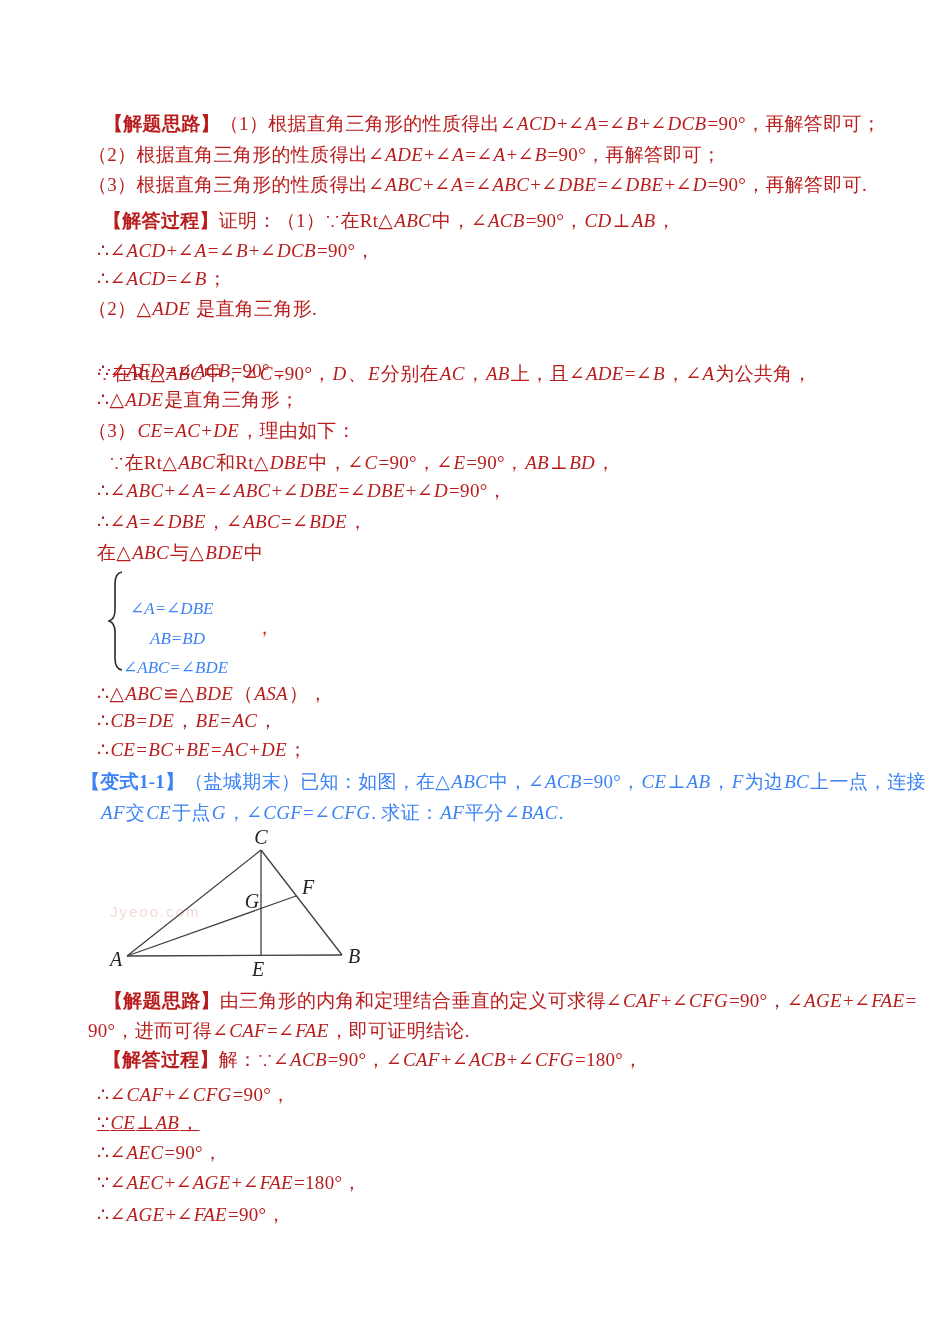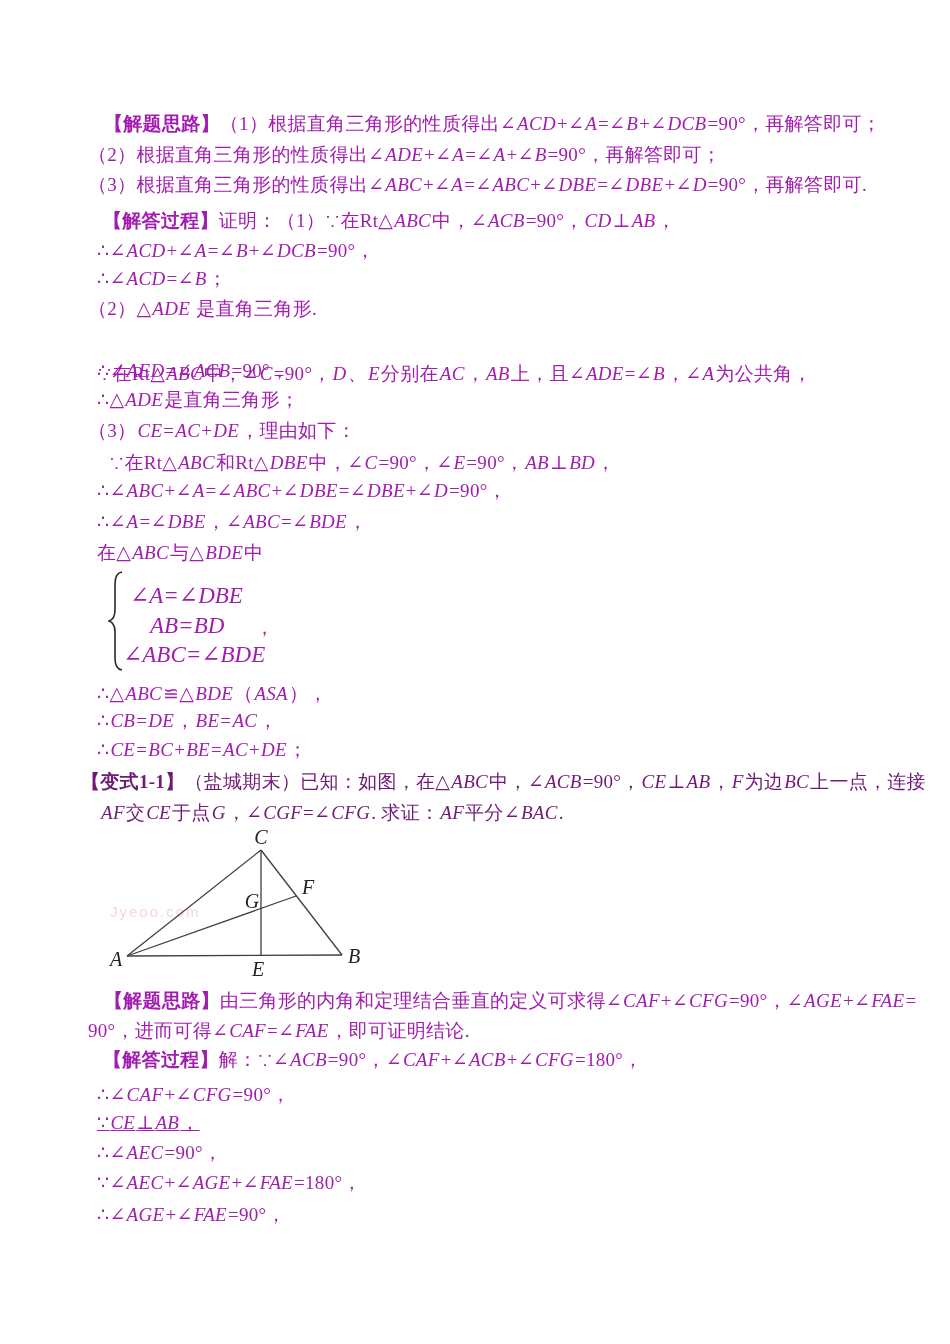--- a/index.html
+++ b/index.html
@@ -12,28 +12,28 @@
   }
   .tline{
     position:absolute;
     font-size:19px;
     line-height:24px;
     white-space:nowrap;
     letter-spacing:0.3px;
   }
   .tline em{font-style:italic;font-family:"Liberation Serif","DejaVu Serif",serif;padding:0 1px;}
   .tline b{font-weight:bold;}
-  .red{color:#a21caf;}
-  .black{color:#701a75;}
+  .red{color:#b91c1c;}
+  .black{color:#3b82f6;}
   
   .eqsys{position:absolute;top:571px;left:108px;width:220px;height:100px;}
   .eqsys .brace{position:absolute;left:0;top:0;}
   .eqsys .row{
     position:absolute;white-space:nowrap;
-    font-size:23px;line-height:24px;font-style:italic;color:#a21caf;
+    font-size:17px;line-height:24px;font-style:italic;color:#3b82f6;margin-top:13px;
   }
   .eqsys .comma{position:absolute;font-size:19px;color:#d8251c;}
   
   .figure{position:absolute;left:80px;top:828px;width:310px;height:165px;}
   .figure svg{display:block;}
   .vlabel{font-family:"Liberation Serif","DejaVu Serif",serif;font-style:italic;font-size:20px;fill:#222;}
   .wmark{font-family:"Liberation Sans","DejaVu Sans",sans-serif;font-size:15px;fill:#f5d9d4;letter-spacing:2px;}
 </style>
 </head>
 <body>

